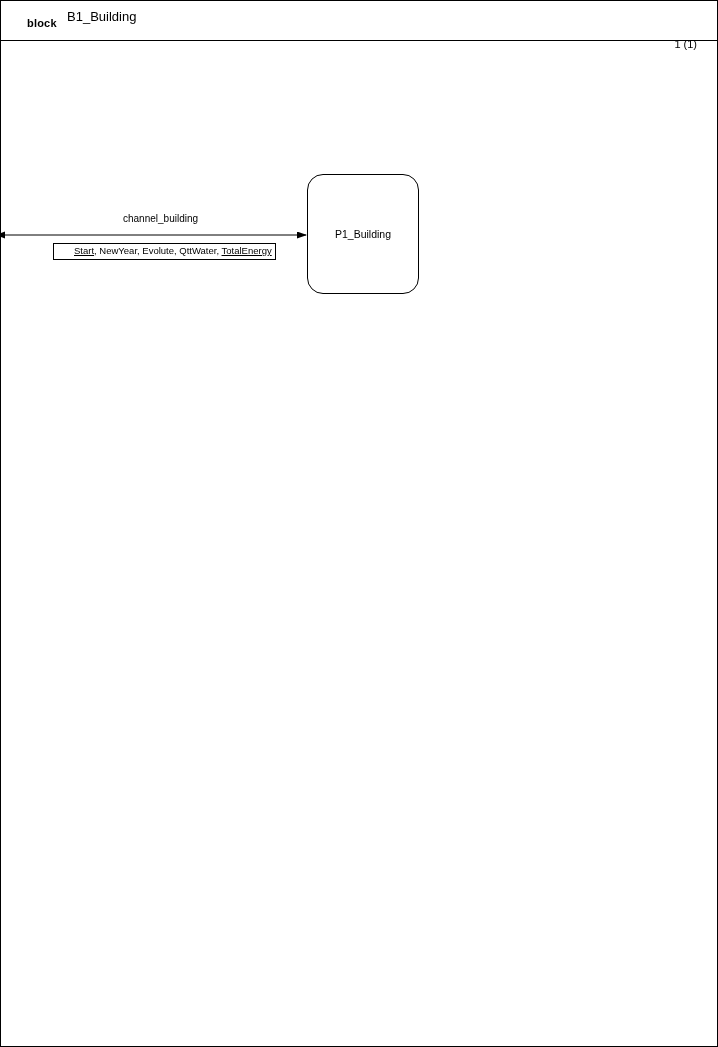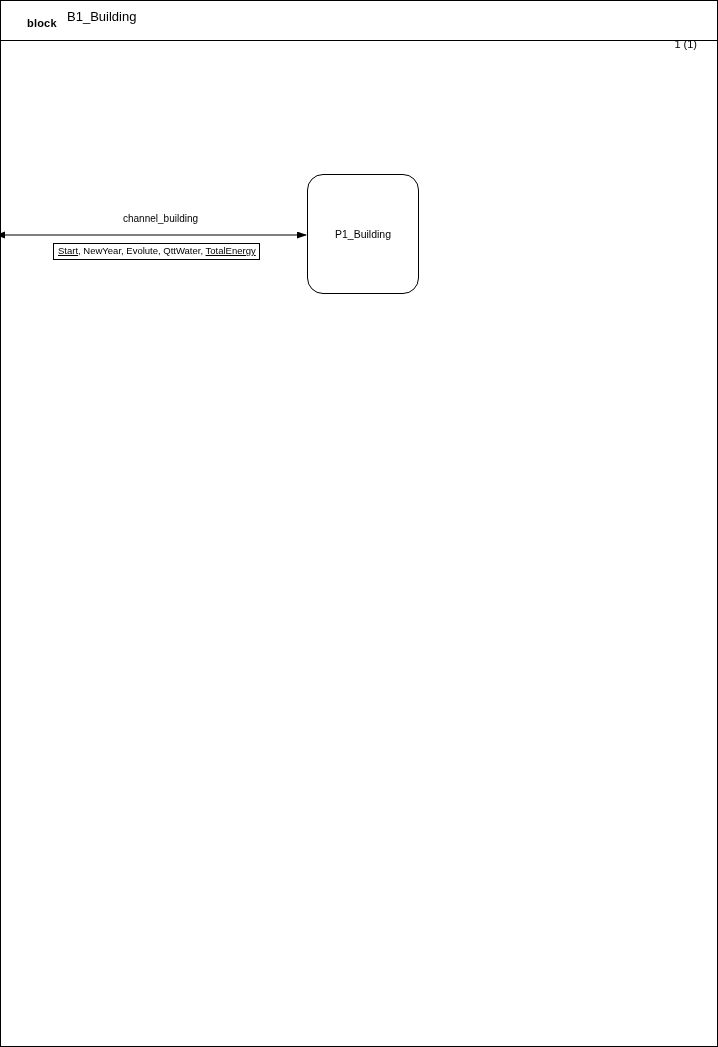--- a/index.html
+++ b/index.html
@@ -94,21 +94,21 @@
     color: #000000;
     white-space: nowrap;
   }
   .channel-signals {
     position: absolute;
     left: 52px;
     top: 204px;
     box-sizing: border-box;
     border: 1px solid #000000;
     background: #ffffff;
-    padding: 1px 3px 2px 4px;
+    padding: 1px 3px 2px 20px;
     font-size: 9.5px;
     color: #000000;
     white-space: nowrap;
     line-height: 12px;
   }
   .sig-underline {
     text-decoration: underline;
   }
 </style>
 </head>

